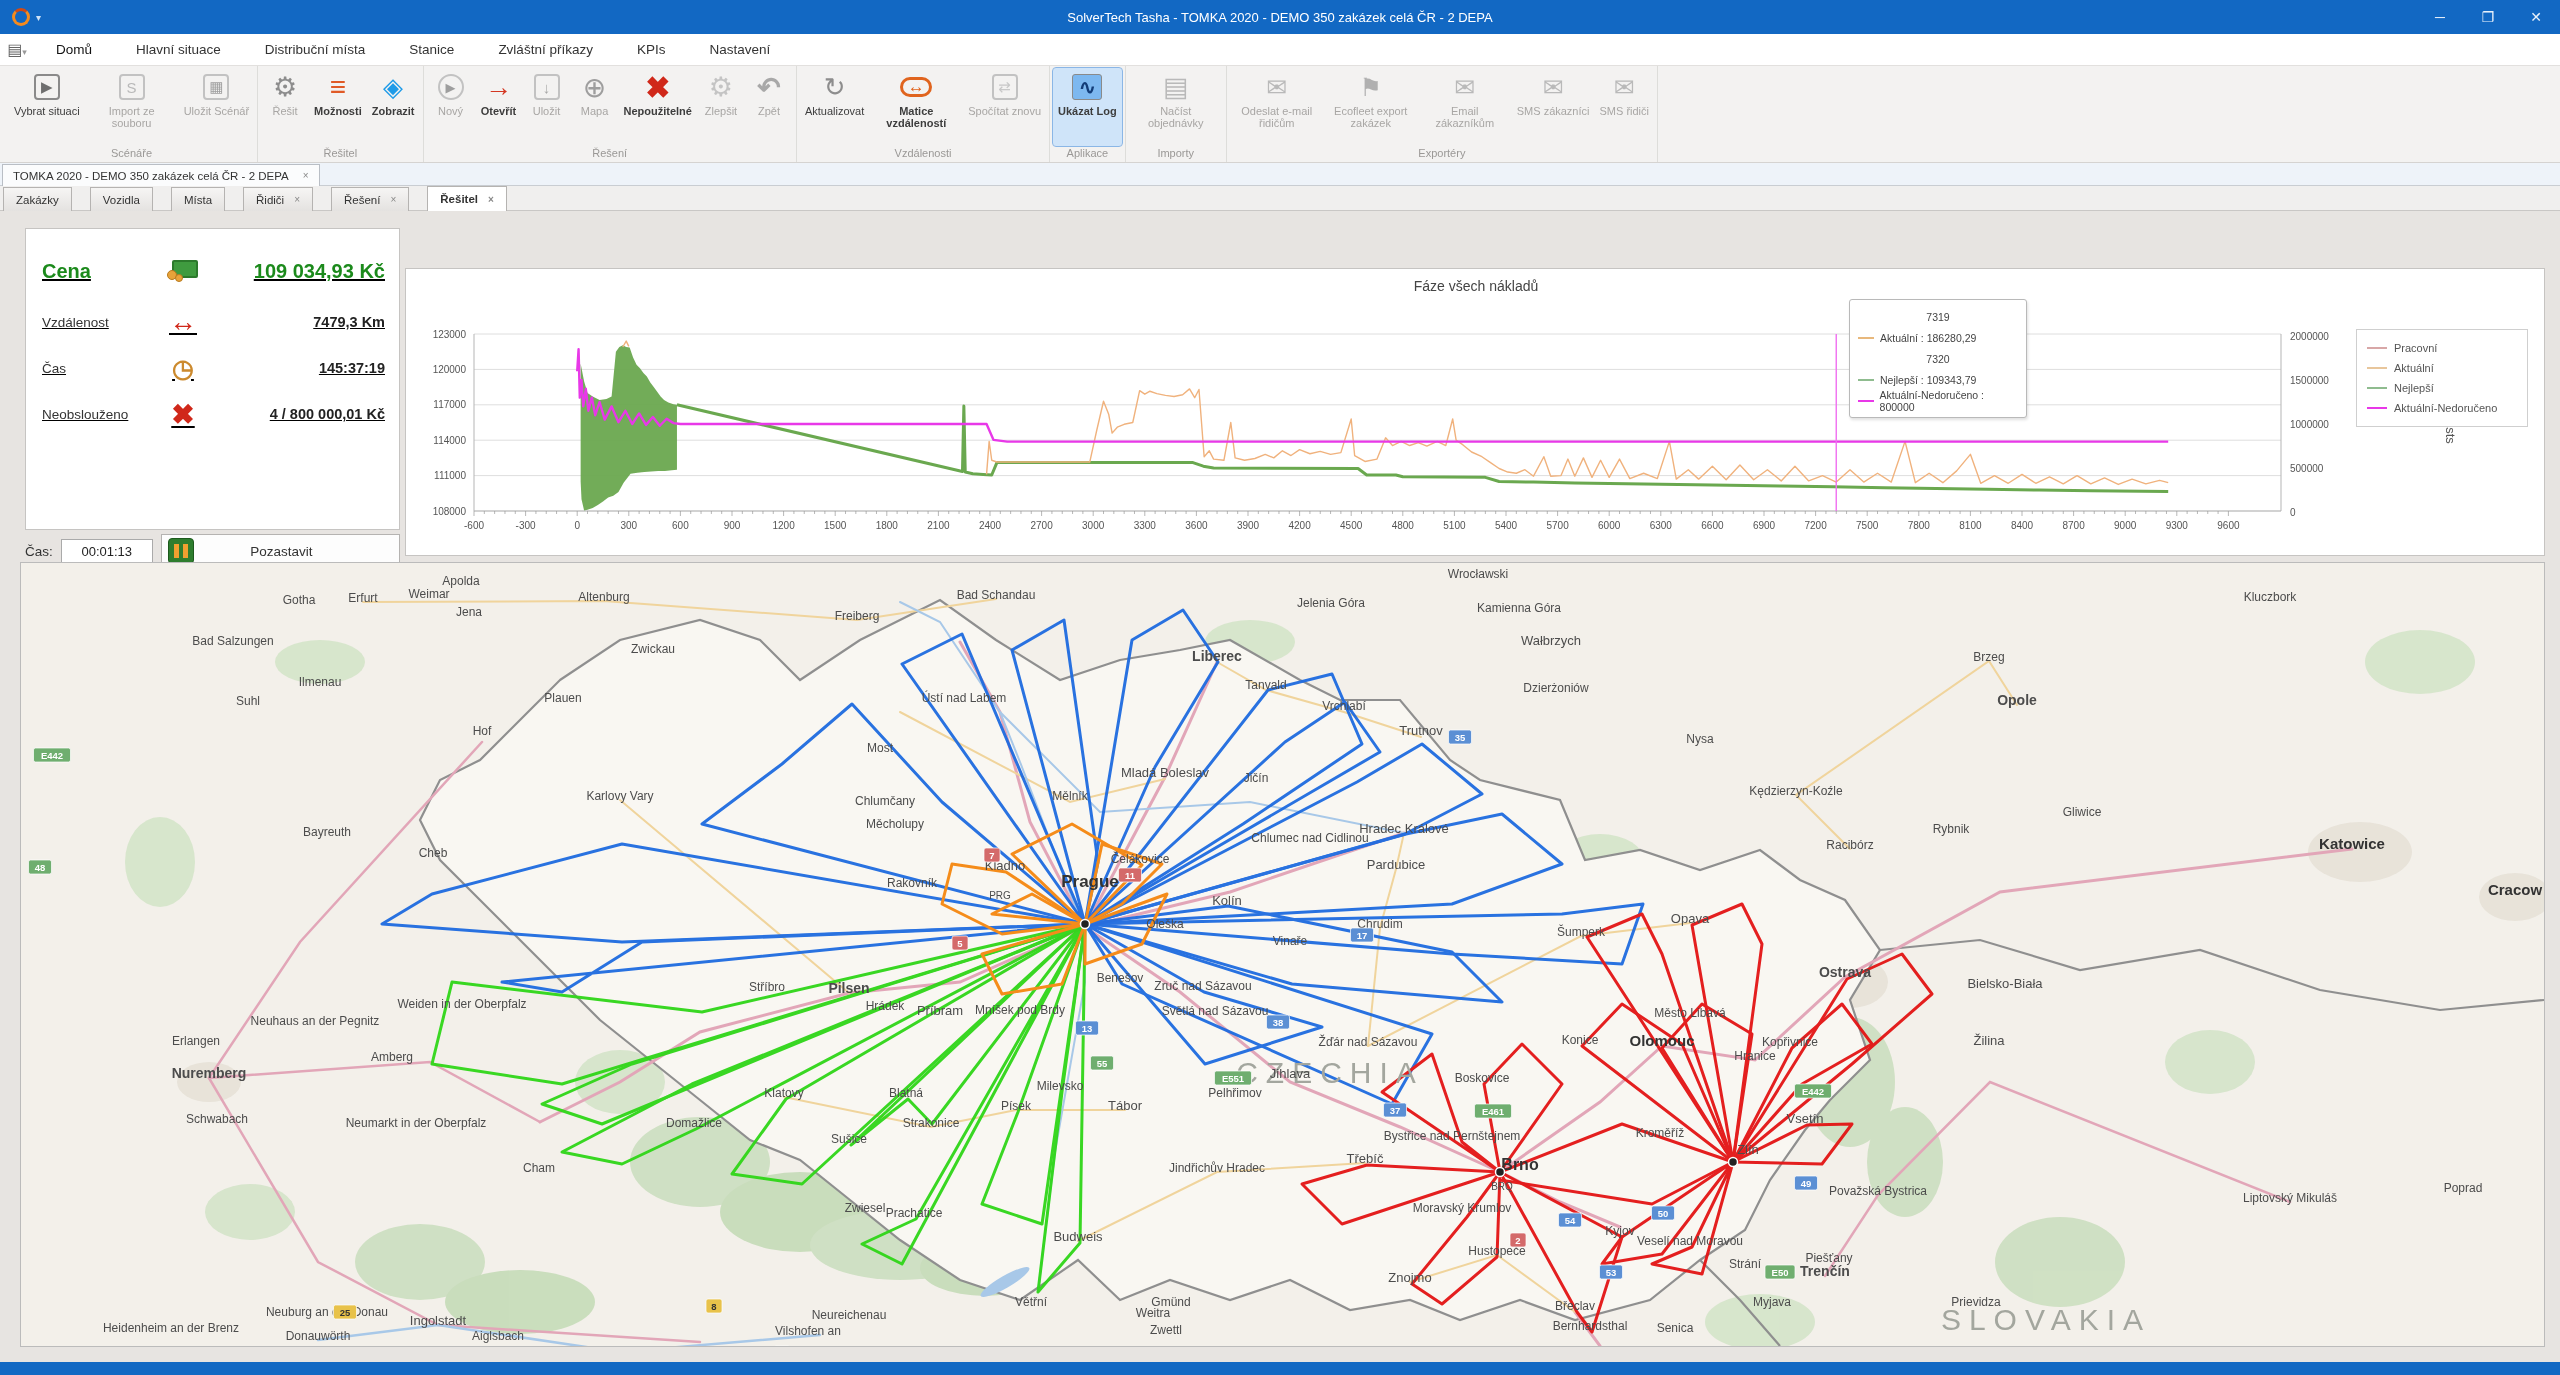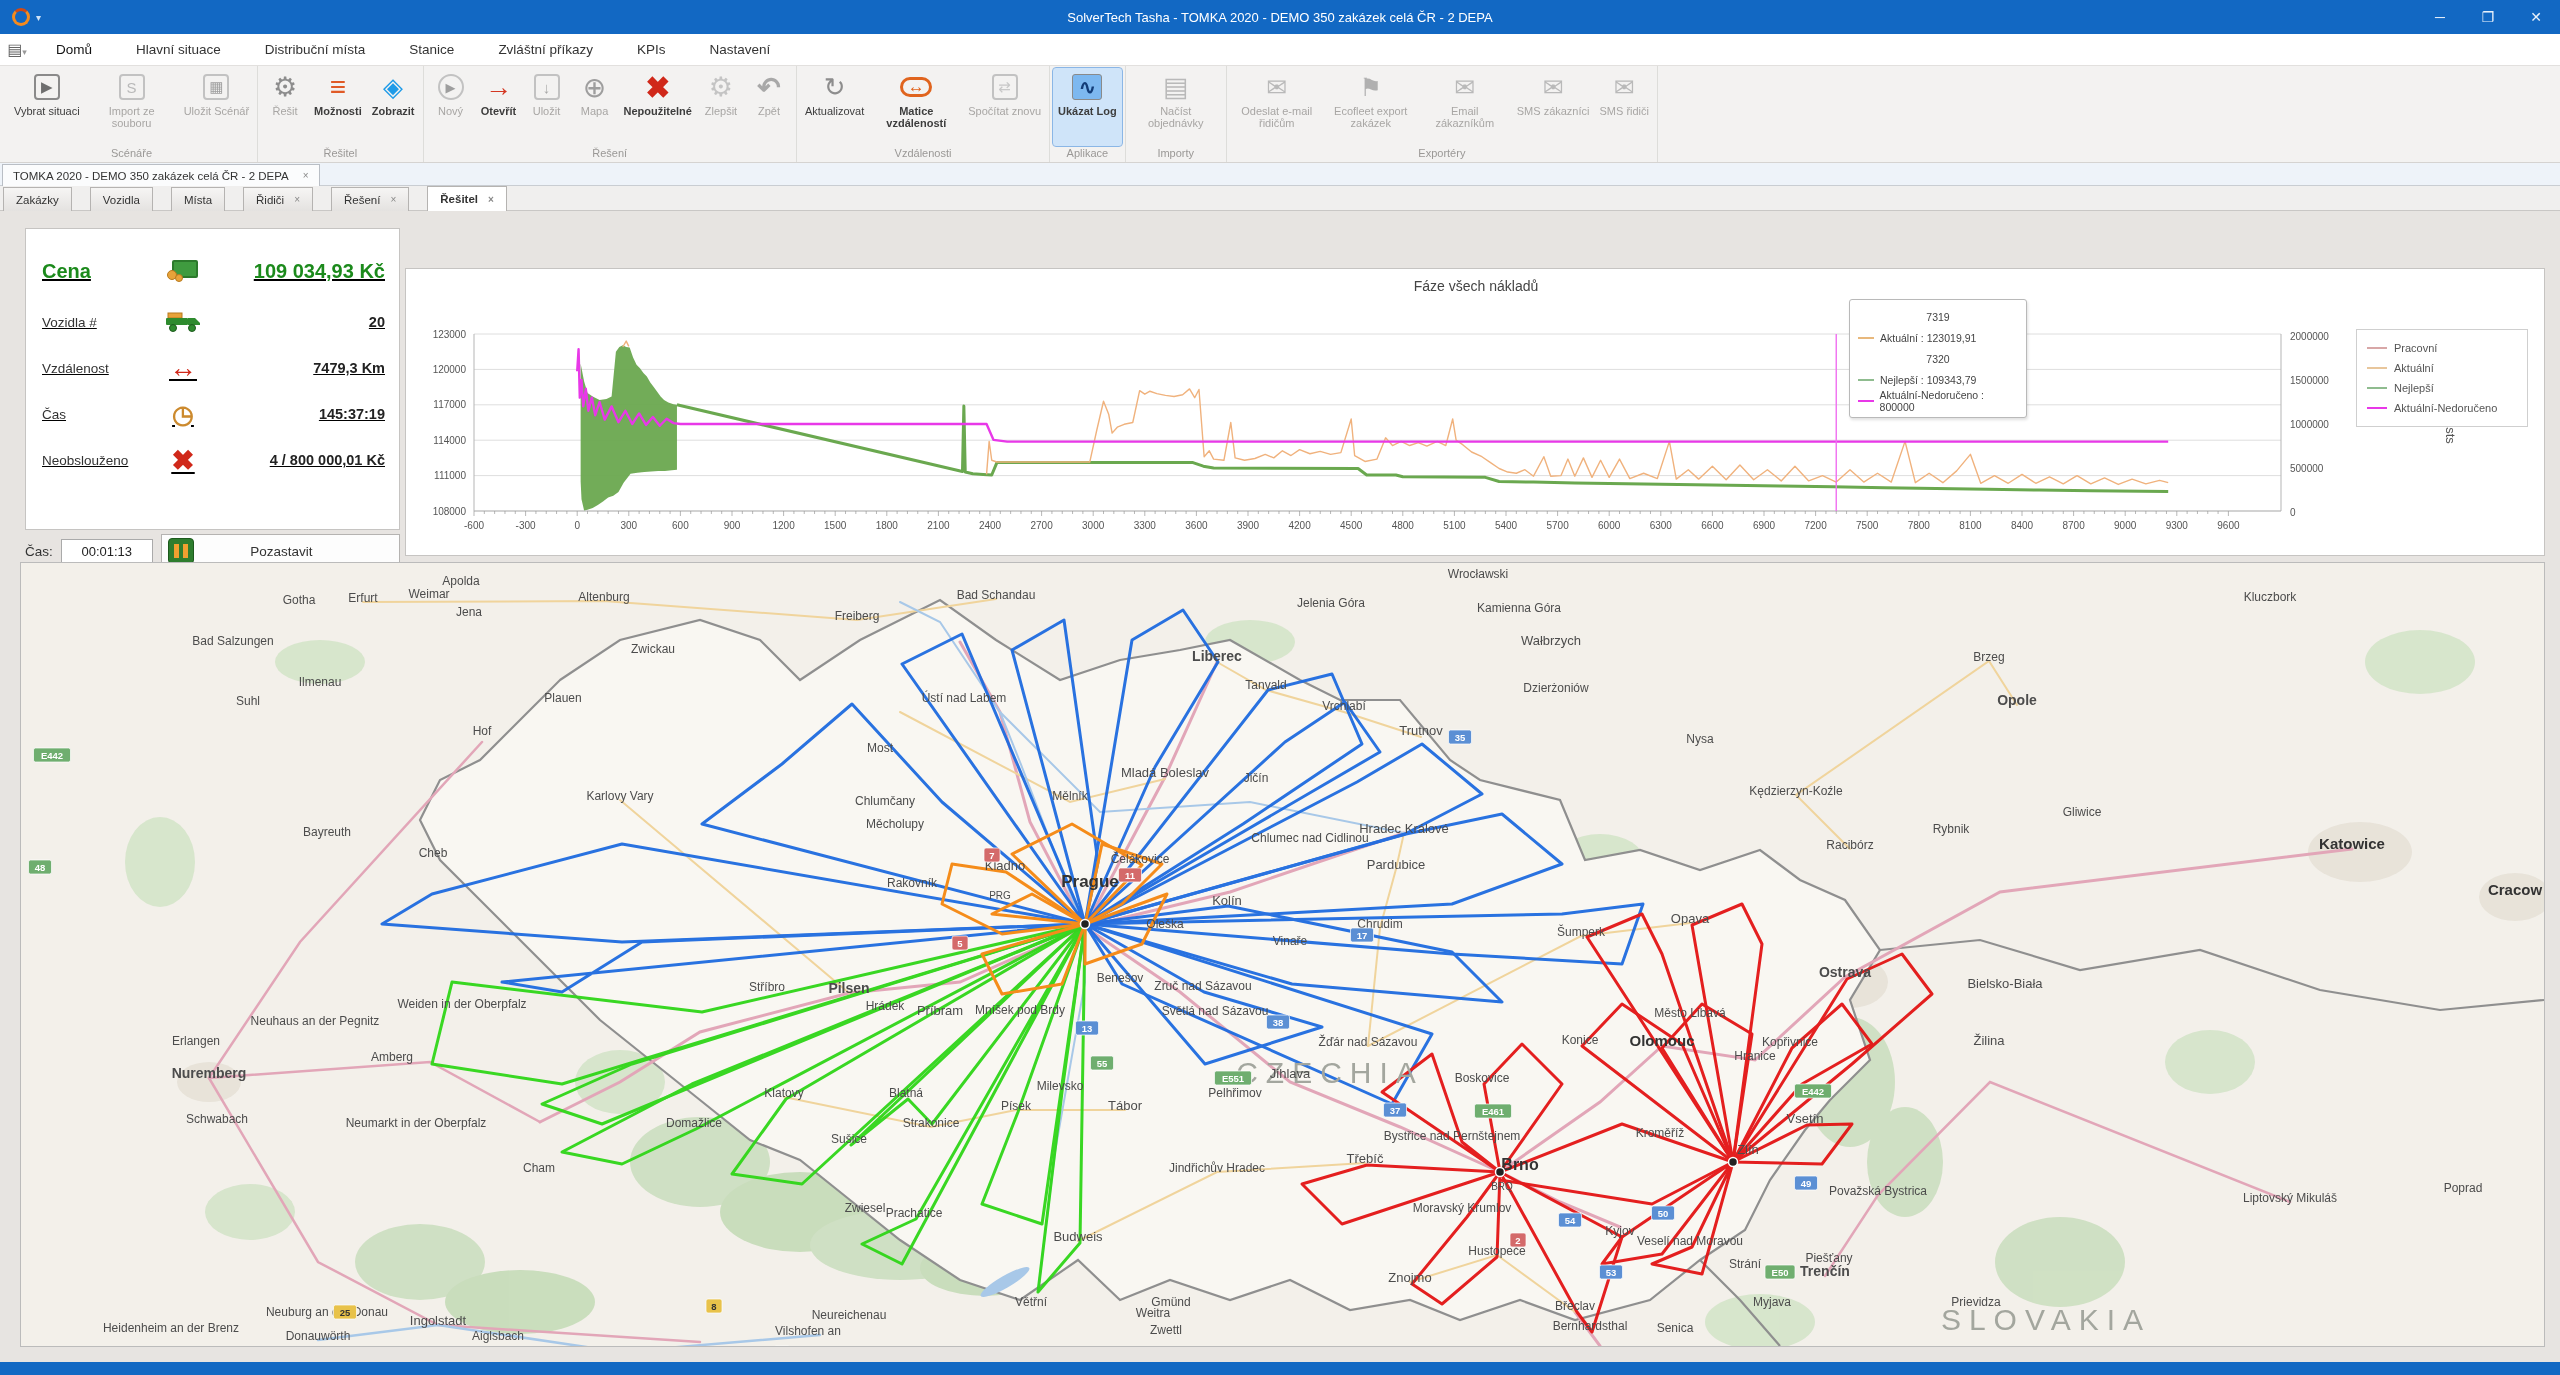--- a/index.html
+++ b/index.html
@@ -324,33 +324,20 @@
         <div class="srow big">
           <div class="slabel">Cena</div>
           <div class="sicon">
             <svg width="36" height="24">
               <rect x="8" y="2" width="24" height="16" rx="1" fill="#3f9b3f" stroke="#2c7a2c" stroke-width="2"></rect>
               <circle cx="7" cy="16" r="4.5" fill="#e8a33a" stroke="#b87a1e"></circle>
               <circle cx="14" cy="19" r="3.5" fill="#e8a33a" stroke="#b87a1e"></circle>
             </svg>
           </div>
           <div class="sval">109 034,93 Kč</div>
-        </div>
-        <div class="srow">
-          <div class="slabel">Vozidla #</div>
-          <div class="sicon">
-            <svg width="38" height="24">
-              <rect x="4" y="3" width="14" height="5" fill="#e8a33a" stroke="#b87a1e"></rect>
-              <rect x="2" y="8" width="22" height="7" rx="1" fill="#2e8b2e"></rect>
-              <path d="M24 8 h7 l5 5 v2 h-12z" fill="#2e8b2e"></path>
-              <circle cx="9" cy="18" r="3.5" fill="#2e8b2e" stroke="#1d5a1d"></circle>
-              <circle cx="28" cy="18" r="3.5" fill="#2e8b2e" stroke="#1d5a1d"></circle>
-            </svg>
-          </div>
-          <div class="sval">20</div>
         </div>
         <div class="srow">
           <div class="slabel">Vzdálenost</div>
           <div class="sicon">
             <span style="color:#d0281a;font-size:28px;font-weight:bold">↔</span>
           </div>
           <div class="sval">7479,3 Km</div>
         </div>
         <div class="srow">
           <div class="slabel">Čas</div>
@@ -635,21 +622,21 @@
             <span class="ldash" style="border-top-color: rgb(232, 56, 232);"></span>
             <span>Aktuální-Nedoručeno</span>
           </div>
         </div>
       <div class="tooltip" id="tooltip">
           <div class="trow center">
             <span>7319</span>
           </div>
           <div class="trow">
             <span class="tdash" style="border-top-color: rgb(232, 184, 124);"></span>
-            <span>Aktuální : 123019,91</span>
+            <span>Aktuální : 186280,29</span>
           </div>
           <div class="trow center">
             <span>7320</span>
           </div>
           <div class="trow">
             <span class="tdash" style="border-top-color: rgb(143, 188, 143);"></span>
             <span>Nejlepší : 109343,79</span>
           </div>
           <div class="trow">
             <span class="tdash" style="border-top-color: rgb(232, 56, 232);"></span>

